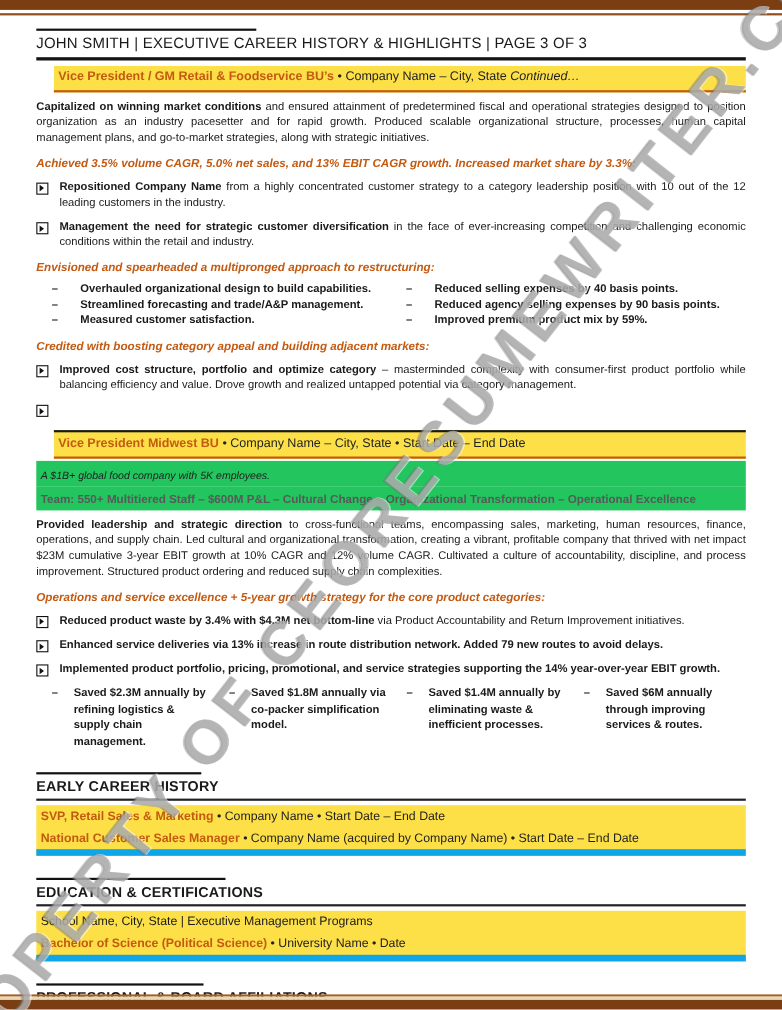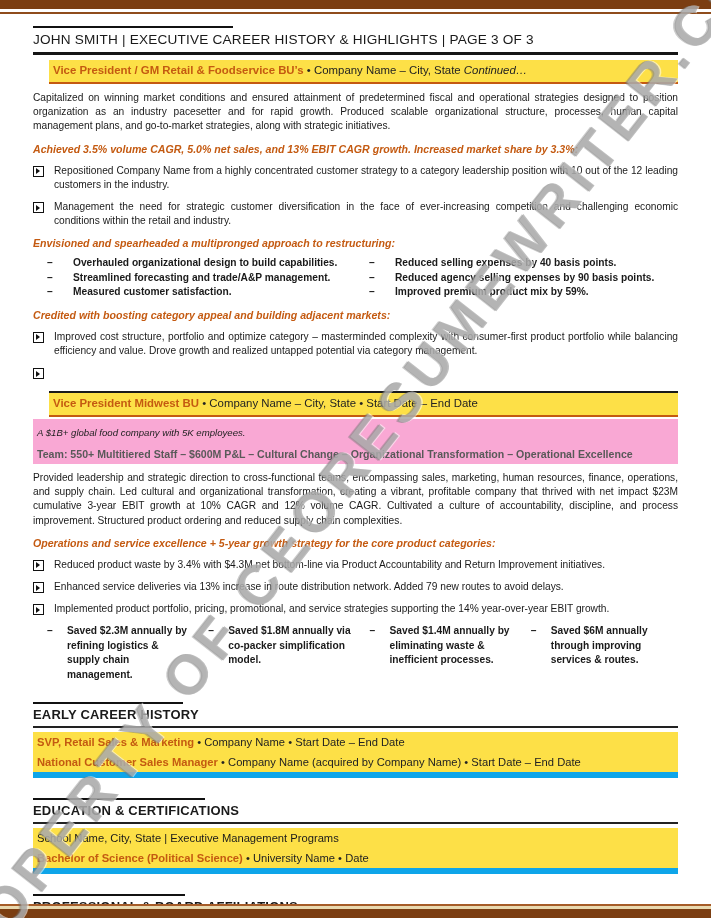--- a/index.html
+++ b/index.html
@@ -22,21 +22,21 @@
   .name{font-size:13.6px;font-weight:normal;margin:0 0 5px;letter-spacing:.2px;white-space:nowrap;}
   .h1-rule{border-top:3px solid #151515;margin-bottom:5px;}
 
   
   .job-header{background:#fde047;border-bottom:2px solid #c45a11;padding:3px 4px 4px;font-size:11.4px;line-height:15px;margin-left:16px;}
   .job-header.topline{border-top:2px solid #1a1a1a;margin-top:12px;}
   .jtitle{color:#c45a11;font-weight:bold;}
   .jmeta{color:#222;}
   .jcont{font-style:italic;color:#222;}
 
-  .jobsub{background:#f9a8d4;padding:2px 4px;}
+  .jobsub{background:#22c55e;padding:2px 4px;}
   .jobsub.first{margin-top:2px;padding-top:3px;}
   .firm{font-size:9.6px;font-style:italic;color:#222;}
   .team{font-size:10.6px;font-weight:bold;color:#595959;line-height:15px;}
 
   
   .para{font-size:10.2px;line-height:14.2px;text-align:justify;margin:7px 0 0;}
   .subhead{color:#c45a11;font-weight:bold;font-style:italic;font-size:10.6px;margin:9px 0 0;line-height:13px;}
 
   .bullet{display:flex;margin:8px 0 0;gap:10px;}
   .bicon{flex:none;width:9px;height:9px;border:1.3px solid #111;position:relative;margin-top:2px;background:#fff;}
@@ -67,21 +67,21 @@
 
   
   .watermark{
     position:absolute;left:50%;top:50%;
     transform:translate(-50%,-50%) rotate(-52deg);
     font-size:56px;font-weight:bold;letter-spacing:7px;white-space:nowrap;
     color:rgba(143,143,143,0.58);
     text-shadow:1px 1px 0 rgba(255,255,255,0.55), -1px -1px 0 rgba(110,110,110,0.35);
     z-index:6;pointer-events:none;
   }
-  b{font-weight:normal;}
+  b{font-weight:bold;}
 </style>
 </head>
 <body>
 
 <div class="page">
 
   <div class="frame-top-band"></div>
   <div class="frame-top-line"></div>
   <div class="frame-bot-line"></div>
   <div class="frame-bot-gap"></div>

